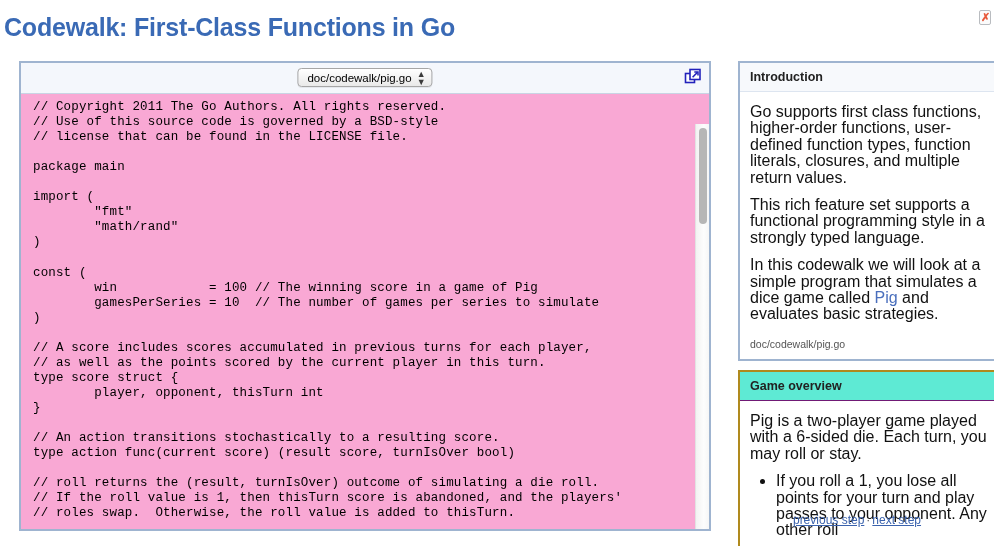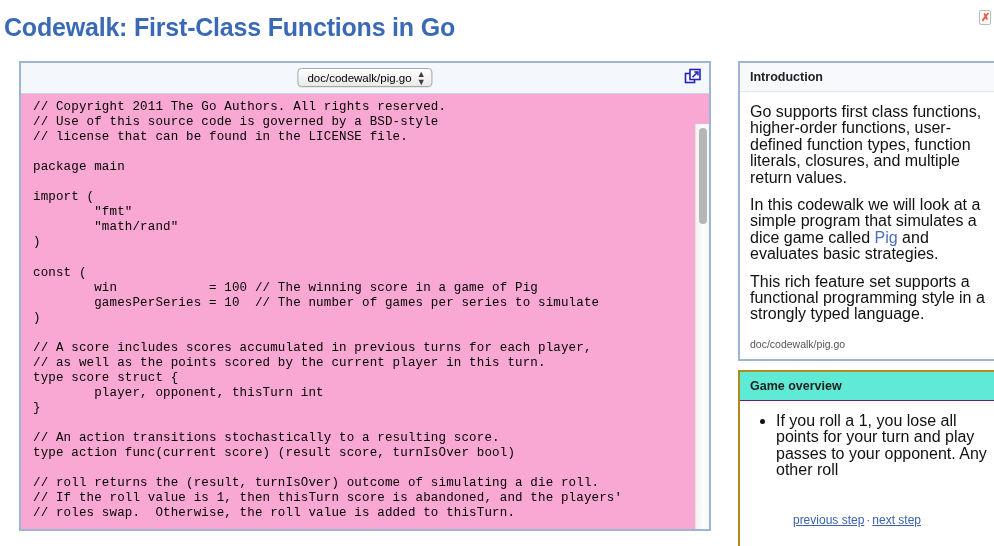--- a/index.html
+++ b/index.html
@@ -307,29 +307,30 @@
       </div>
     </div>
   </div>
 
   <div id="side-column">
 
     <div class="side-panel panel-blue">
       <div class="panel-head">Introduction</div>
       <div class="panel-body">
         <p>Go supports first class functions, higher-order functions, user-defined function types, function literals, closures, and multiple return values.</p>
+        <p>This rich feature set supports a functional programming style in a strongly typed language.</p>
         <p><span>In this codewalk we will look at a simple program that simulates a dice game called </span><a class="inline-link" href="#">Pig</a><span> and evaluates basic strategies.</span></p>
-        <p>This rich feature set supports a functional programming style in a strongly typed language.</p>
       </div>
       <div class="panel-foot">doc/codewalk/pig.go</div>
     </div>
 
     <div class="side-panel panel-gold" id="game-panel">
       <div class="panel-head">Game overview</div>
       <div class="panel-body">
+        <p>Pig is a two-player game played with a 6-sided die. Each turn, you may roll or stay.</p>
         <ul>
           <li>If you roll a 1, you lose all points for your turn and play passes to your opponent. Any other roll</li>
         </ul>
       </div>
     </div>
   </div>
 
   <div id="step-nav">
     <a href="#">previous step</a><span class="sep">·</span><a href="#">next step</a>
   </div>

